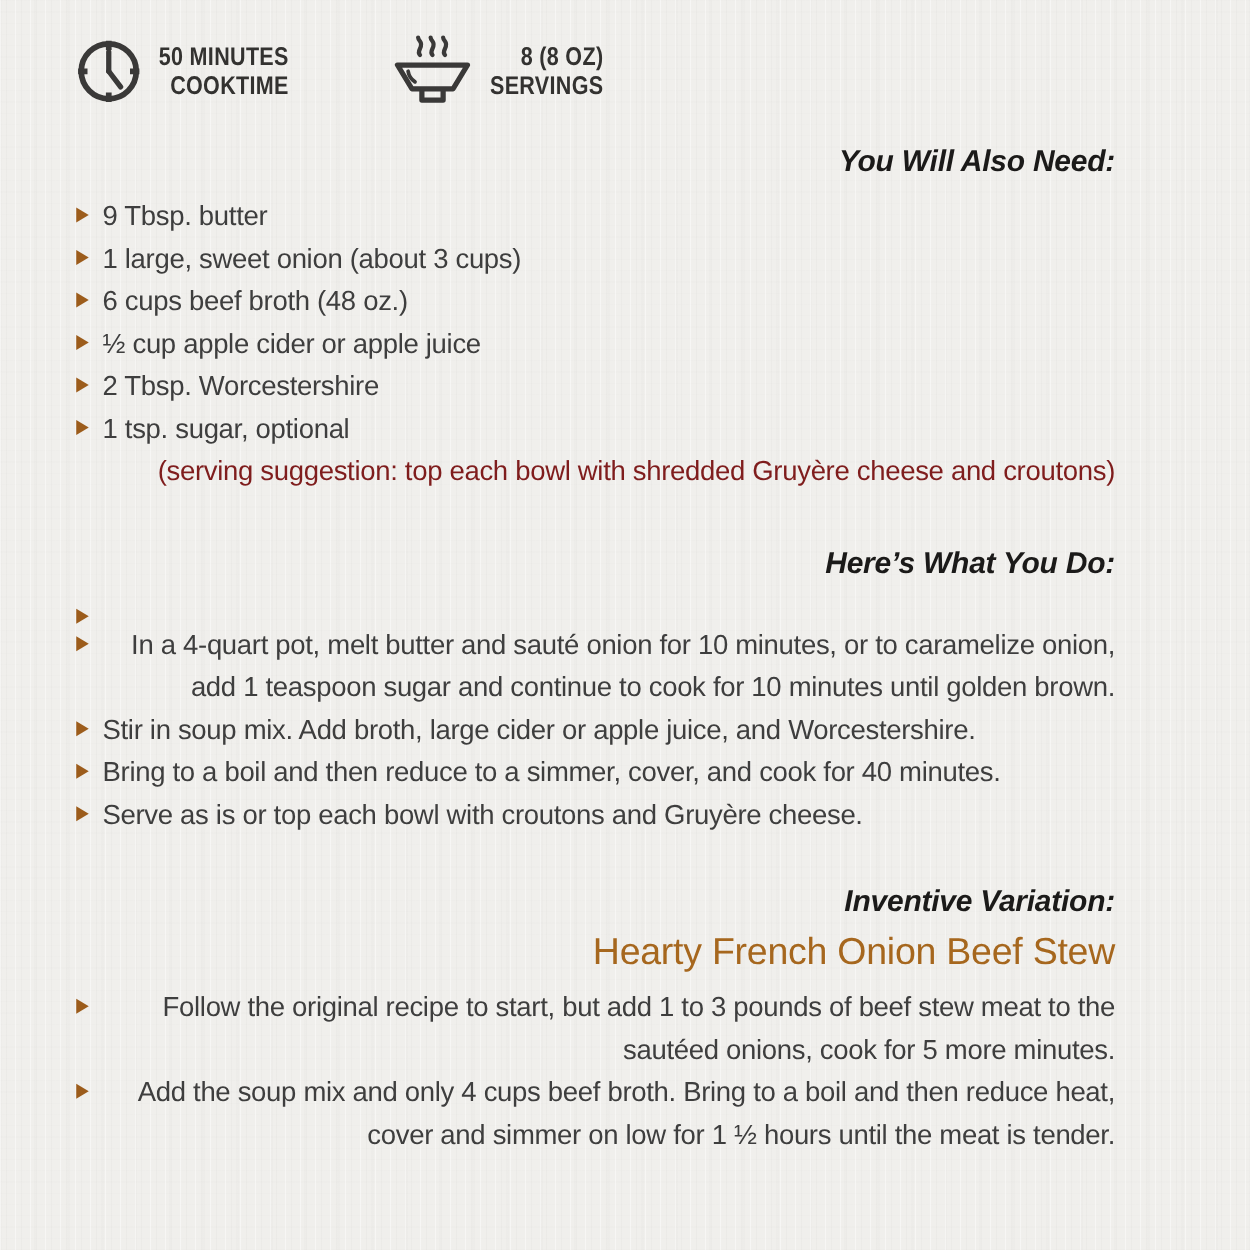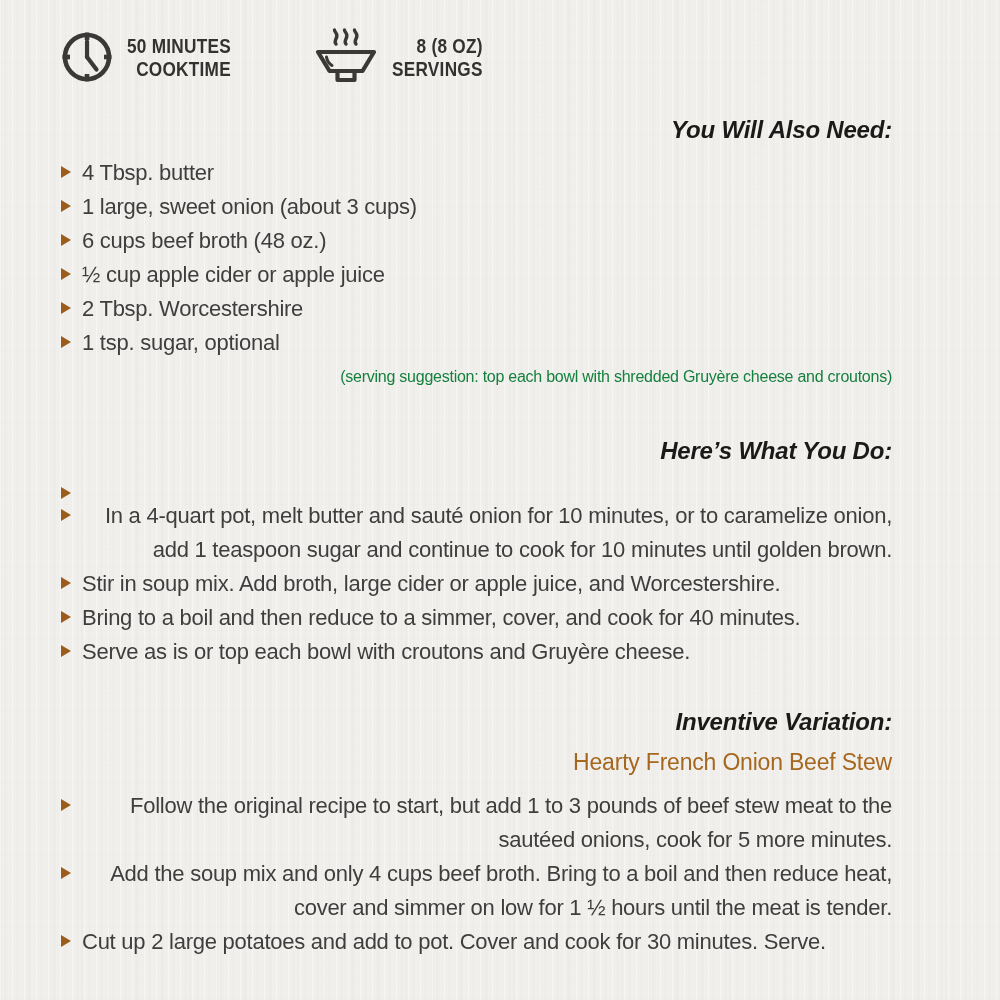--- a/index.html
+++ b/index.html
@@ -29,34 +29,34 @@
 
   
   .section-heading {
     font-size:24px; font-weight:bold; color:#1b1a19;
     letter-spacing:-0.2px; line-height:29px; margin-bottom:12px;font-style:italic;
   }
   .section { margin-top:0; }
   .section.steps { margin-top:42px; }
   .section.variation { margin-top:38px; }
 
-  .subtitle { font-size:23px; line-height:28px; color:#a6671e; margin:2px 0 13px; letter-spacing:-0.2px; }
+  .subtitle { font-size:30px; line-height:28px; color:#a6671e; margin:2px 0 13px; letter-spacing:-0.2px; }
 
   
   ul.bullet-list { list-style:none; }
   ul.bullet-list li { display:flex; align-items:flex-start; font-size:22px; line-height:34px; letter-spacing:-0.25px; color:#3e3e3e; }
   .tri {
     flex:0 0 auto; width:0; height:0;
     border-left:10px solid #9c5c1b;
     border-top:6.5px solid transparent;
     border-bottom:6.5px solid transparent;
     margin:10px 11px 0 5px;
   }
   li .text { max-width:870px; }
-  .note { font-size:16px; line-height:34px; letter-spacing:-0.25px; color:#15803d; padding-left:26px; max-width:920px; }
+  .note { font-size:22px; line-height:34px; letter-spacing:-0.25px; color:#7f1d1d; padding-left:26px; max-width:920px; }
 </style>
 </head>
 <body>
 
 <div class="page">
 
   <div class="meta-row">
     <div class="meta-item">
       <svg class="meta-icon" width="54" height="54" viewBox="0 0 54 54" fill="none">
         <circle cx="27" cy="27" r="22" stroke="#3a3938" stroke-width="4.6"></circle>
@@ -86,21 +86,21 @@
         <div>SERVINGS</div>
       </div>
     </div>
   </div>
 
   <div class="section need">
     <div class="section-heading">You Will Also Need:</div>
     <ul class="bullet-list">
       <li>
           <span class="tri"></span>
-          <span class="text">4 Tbsp. butter</span>
+          <span class="text">9 Tbsp. butter</span>
         </li>
       <li>
           <span class="tri"></span>
           <span class="text">1 large, sweet onion (about 3 cups)</span>
         </li>
       <li>
           <span class="tri"></span>
           <span class="text">6 cups beef broth (48 oz.)</span>
         </li>
       <li>
@@ -149,20 +149,16 @@
     <div class="subtitle">Hearty French Onion Beef Stew</div>
     <ul class="bullet-list">
       <li>
           <span class="tri"></span>
           <span class="text">Follow the original recipe to start, but add 1 to 3 pounds of beef stew meat to the sautéed onions, cook for 5 more minutes.</span>
         </li>
       <li>
           <span class="tri"></span>
           <span class="text">Add the soup mix and only 4 cups beef broth. Bring to a boil and then reduce heat, cover and simmer on low for 1 ½ hours until the meat is tender.</span>
         </li>
-      <li>
-          <span class="tri"></span>
-          <span class="text">Cut up 2 large potatoes and add to pot. Cover and cook for 30 minutes. Serve.</span>
-        </li>
     </ul>
   </div>
 
 </div>
 
 </body></html>

